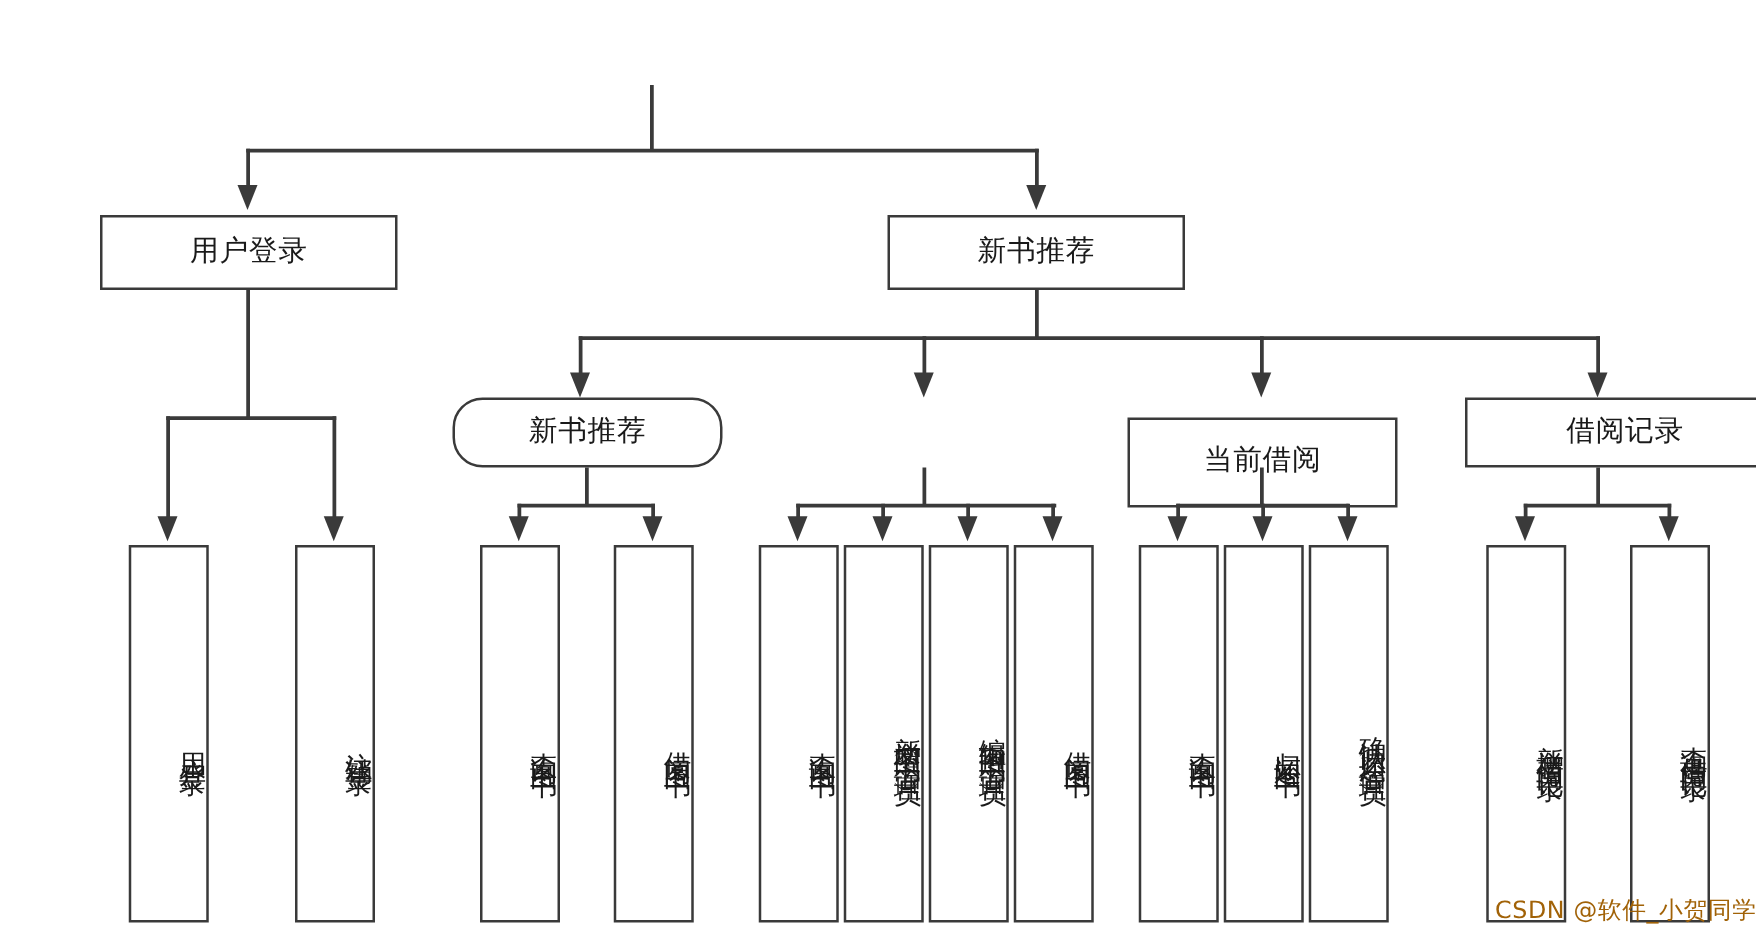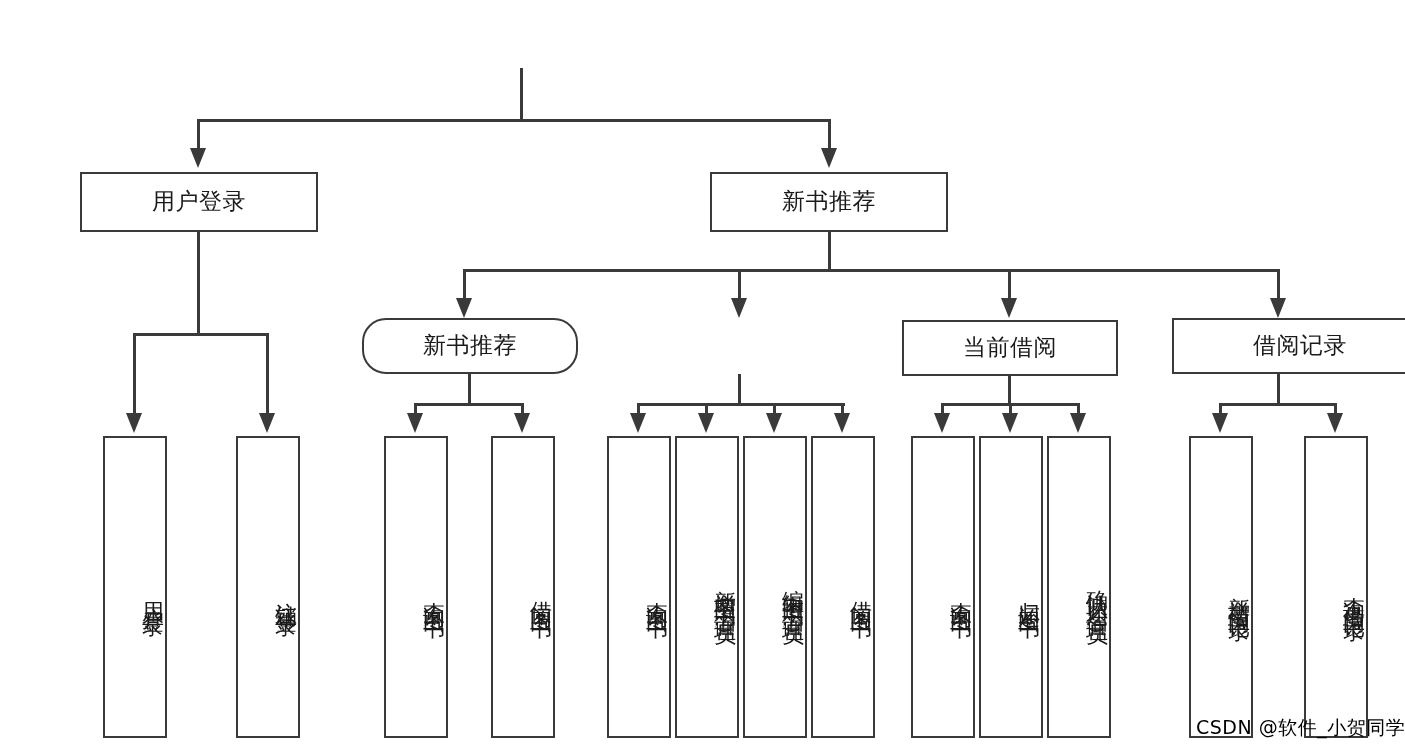--- a/index.html
+++ b/index.html
@@ -70,21 +70,21 @@
     width: 0;
     height: 0;
     border-left: 8px solid transparent;
     border-right: 8px solid transparent;
     border-top: 20px solid #3a3a3a;
   }
   
   .watermark {
     position: absolute;
     font-size: 19px;
-    color: #000000;
+    color: #a16207;
     white-space: nowrap;
     letter-spacing: 0.5px;
   }
 </style>
 </head>
 <body>
 
 <div id="canvas">
 
 
@@ -118,21 +118,21 @@
   <div class="vline" style="left:738px; top:269px; width:3px; height:32px;"></div>
   <div class="arrow" style="left:731px; top:298px;"></div>
   <div class="vline" style="left:1008px; top:269px; width:3px; height:32px;"></div>
   <div class="arrow" style="left:1001px; top:298px;"></div>
   <div class="vline" style="left:1277px; top:269px; width:3px; height:32px;"></div>
   <div class="arrow" style="left:1270px; top:298px;"></div>
 
   <div class="node node-h" style="left:362px; top:318px; width:216px; height:56px;border-radius:24px;">
     <span>新书推荐</span>
   </div>
-  <div class="node node-h" style="left:902px; top:320px; width:216px; height:56px;">
+  <div class="node node-h" style="left:902px; top:334px; width:216px; height:72px;font-family:Liberation Mono, monospace;">
     <span>当前借阅</span>
   </div>
   <div class="node node-h" style="left:1172px; top:318px; width:256px; height:56px;justify-content:center;">
     <span>借阅记录</span>
   </div>
 
   <div class="vline" style="left:468px; top:374px; width:3px; height:30px;"></div>
   <div class="hline" style="left:414px; top:403px; width:110px; height:3px;"></div>
   <div class="vline" style="left:414px; top:403px; width:3px; height:12px;"></div>
   <div class="arrow" style="left:407px; top:413px;"></div>

